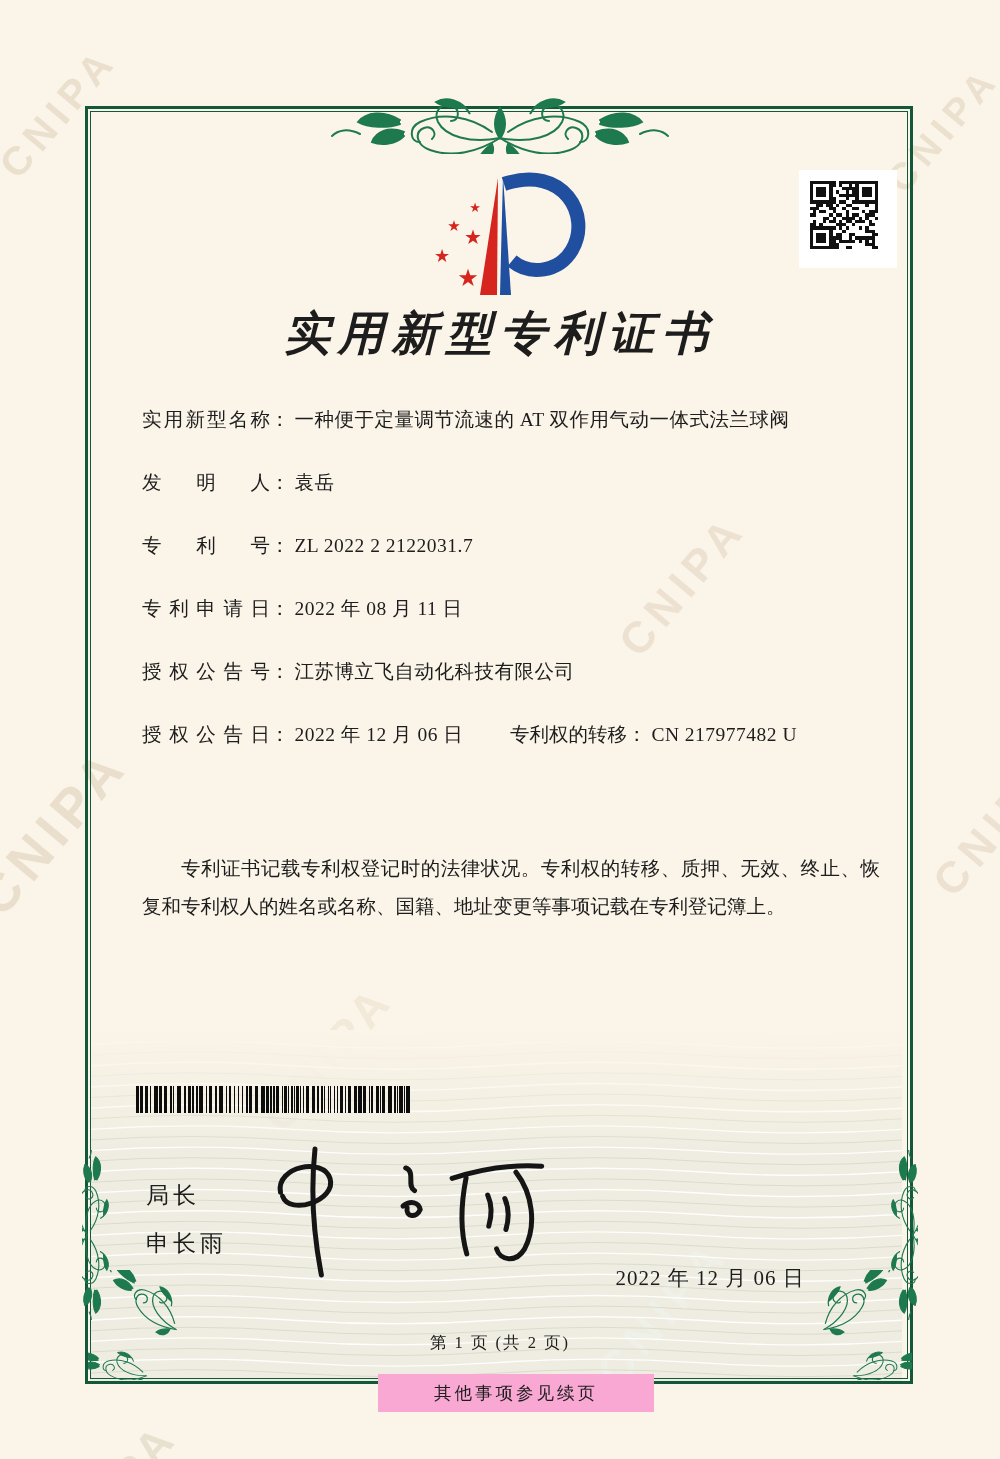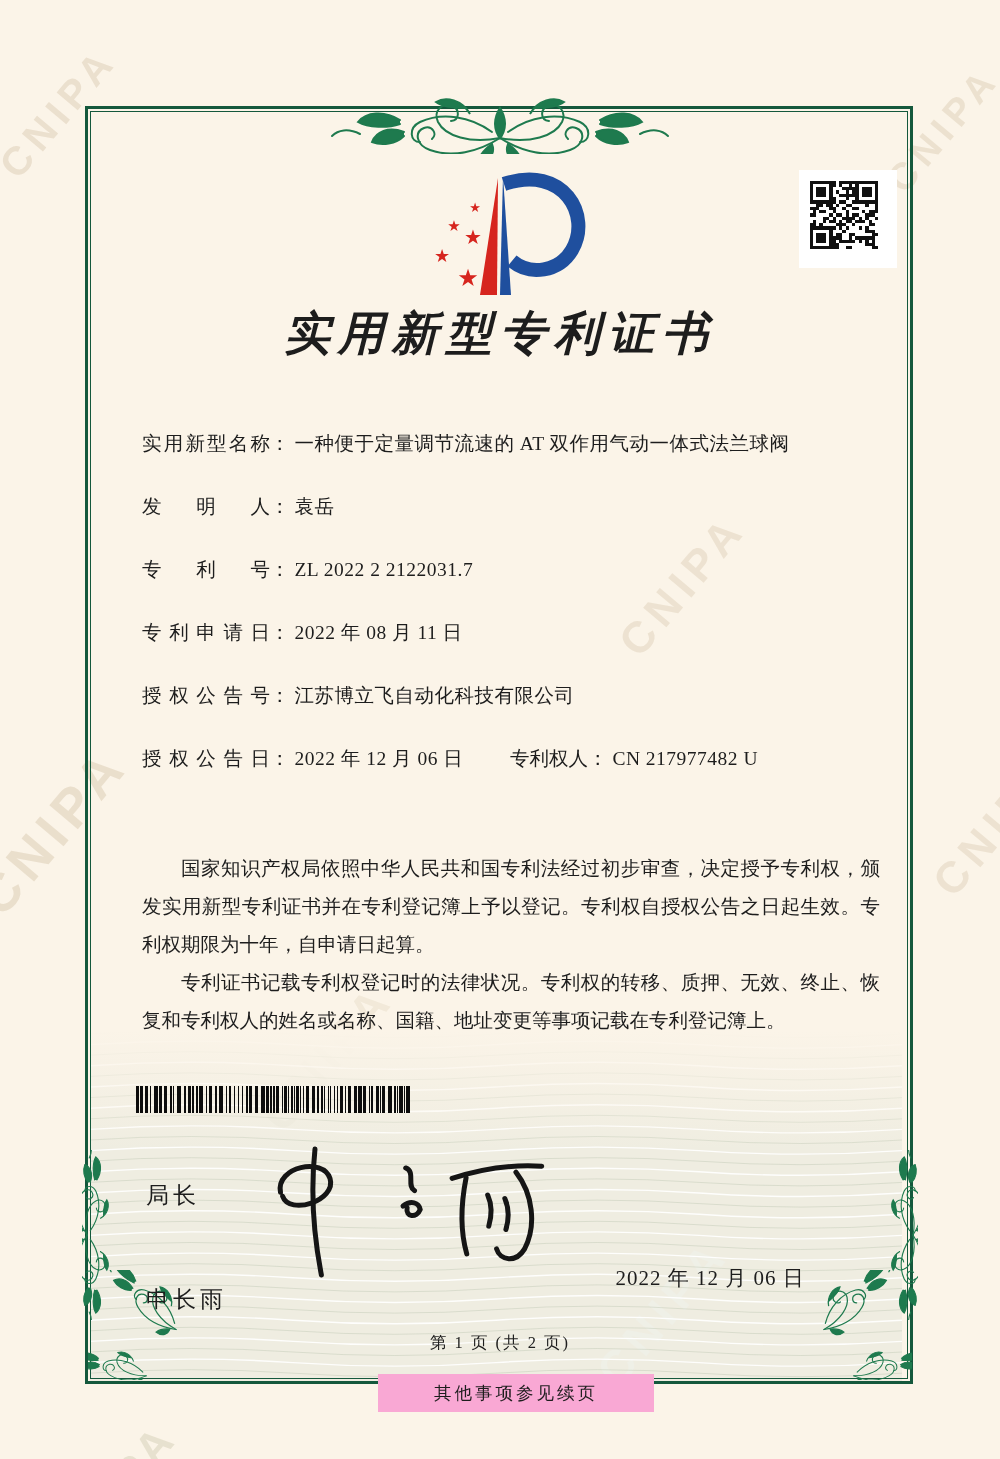--- a/index.html
+++ b/index.html
@@ -15,21 +15,21 @@
   .waves{position:absolute;left:90px;top:1030px;width:812px;height:351px;}
   .wavefade{position:absolute;left:90px;top:1030px;width:812px;height:120px;
             background:linear-gradient(#fbf4e8,rgba(251,244,232,0));}
   
   .certno{position:absolute;left:141px;top:176px;font-size:20px;letter-spacing:2px;}
   .logo{position:absolute;left:412px;top:164px;}
   .qr{position:absolute;left:799px;top:170px;width:90px;height:90px;background:#fff;padding:4px;}
   .title{position:absolute;left:0;top:303px;width:100%;text-align:center;font-size:46px;
          font-weight:bold;letter-spacing:8px;}
   
-  .fields{position:absolute;left:142px;top:430px;width:750px;font-size:19.5px;}
+  .fields{position:absolute;left:142px;top:406px;width:750px;font-size:19.5px;}
   .frow{height:63px;}
   .flabel{display:inline-block;width:128px;text-align:justify;text-align-last:justify;vertical-align:top;}
   .flabel5{display:inline-block;vertical-align:top;}
   .colon{display:inline-block;}
   .fval{letter-spacing:.5px;}
   .grant2{position:absolute;left:368px;top:0;}
   
   .bodytext{position:absolute;left:142px;top:850px;width:738px;font-size:19.5px;line-height:38px;text-align:justify;}
   .bodytext p{margin:0;text-indent:2em;}
   
@@ -336,28 +336,27 @@
       <span class="fval">2022 年 08 月 11 日</span>
     </div>
     <div class="frow">
       <span class="flabel">授权公告号</span><span class="colon">：</span>
       <span class="fval">江苏博立飞自动化科技有限公司</span>
     </div>
     <div class="frow" style="position:relative;">
       <span class="flabel">授权公告日</span><span class="colon">：</span>
       <span class="fval">2022 年 12 月 06 日</span>
       <span class="grant2">
-        <span class="flabel5">专利权人</span><span class="colon">：</span>
+        <span class="flabel5">专利权的转移</span><span class="colon">：</span>
         <span class="fval">CN 217977482 U</span>
       </span>
     </div>
   </div>
 
   <div class="bodytext">
-    <p>国家知识产权局依照中华人民共和国专利法经过初步审查，决定授予专利权，颁发实用新型专利证书并在专利登记簿上予以登记。专利权自授权公告之日起生效。专利权期限为十年，自申请日起算。</p>
     <p>专利证书记载专利权登记时的法律状况。专利权的转移、质押、无效、终止、恢复和专利权人的姓名或名称、国籍、地址变更等事项记载在专利登记簿上。</p>
   </div>
 
   <div class="barcode" id="barcode">
       <div style="left: 0px; width: 3px;"></div>
       <div style="left: 4px; width: 3px;"></div>
       <div style="left: 9px; width: 3px;"></div>
       <div style="left: 14px; width: 1px;"></div>
       <div style="left: 18px; width: 4px;"></div>
       <div style="left: 23px; width: 3px;"></div>
@@ -417,21 +416,21 @@
       <div style="left: 246px; width: 3px;"></div>
       <div style="left: 252px; width: 4px;"></div>
       <div style="left: 258px; width: 2px;"></div>
       <div style="left: 261px; width: 1px;"></div>
       <div style="left: 263px; width: 4px;"></div>
       <div style="left: 268px; width: 1px;"></div>
       <div style="left: 270px; width: 4px;"></div>
     </div>
 
   <div class="signer" style="top:1180px;">局长</div>
-  <div class="signer" style="top:1284px;">申长雨</div>
+  <div class="signer" style="top:1228px;">申长雨</div>
 
   <svg class="sig" width="310" height="155" viewBox="0 0 310 155">
     <g fill="none" stroke="#151515" stroke-width="5" stroke-linecap="round" transform="rotate(-2 150 75)">
       <path d="M62,16 C56,58 58,104 64,142"></path>
       <path d="M26,58 C22,32 70,24 76,46 C82,68 34,82 28,62"></path>
       <path d="M152,38 C162,42 152,56 160,61"></path>
       <path d="M148,76 C156,70 164,73 165,80 C161,89 150,87 152,78"></path>
       <path d="M198,50 C226,42 258,38 288,41"></path>
       <path d="M212,50 C205,80 205,106 210,126"></path>
       <path d="M262,46 C278,68 281,100 268,123 C259,137 243,134 240,122"></path>

